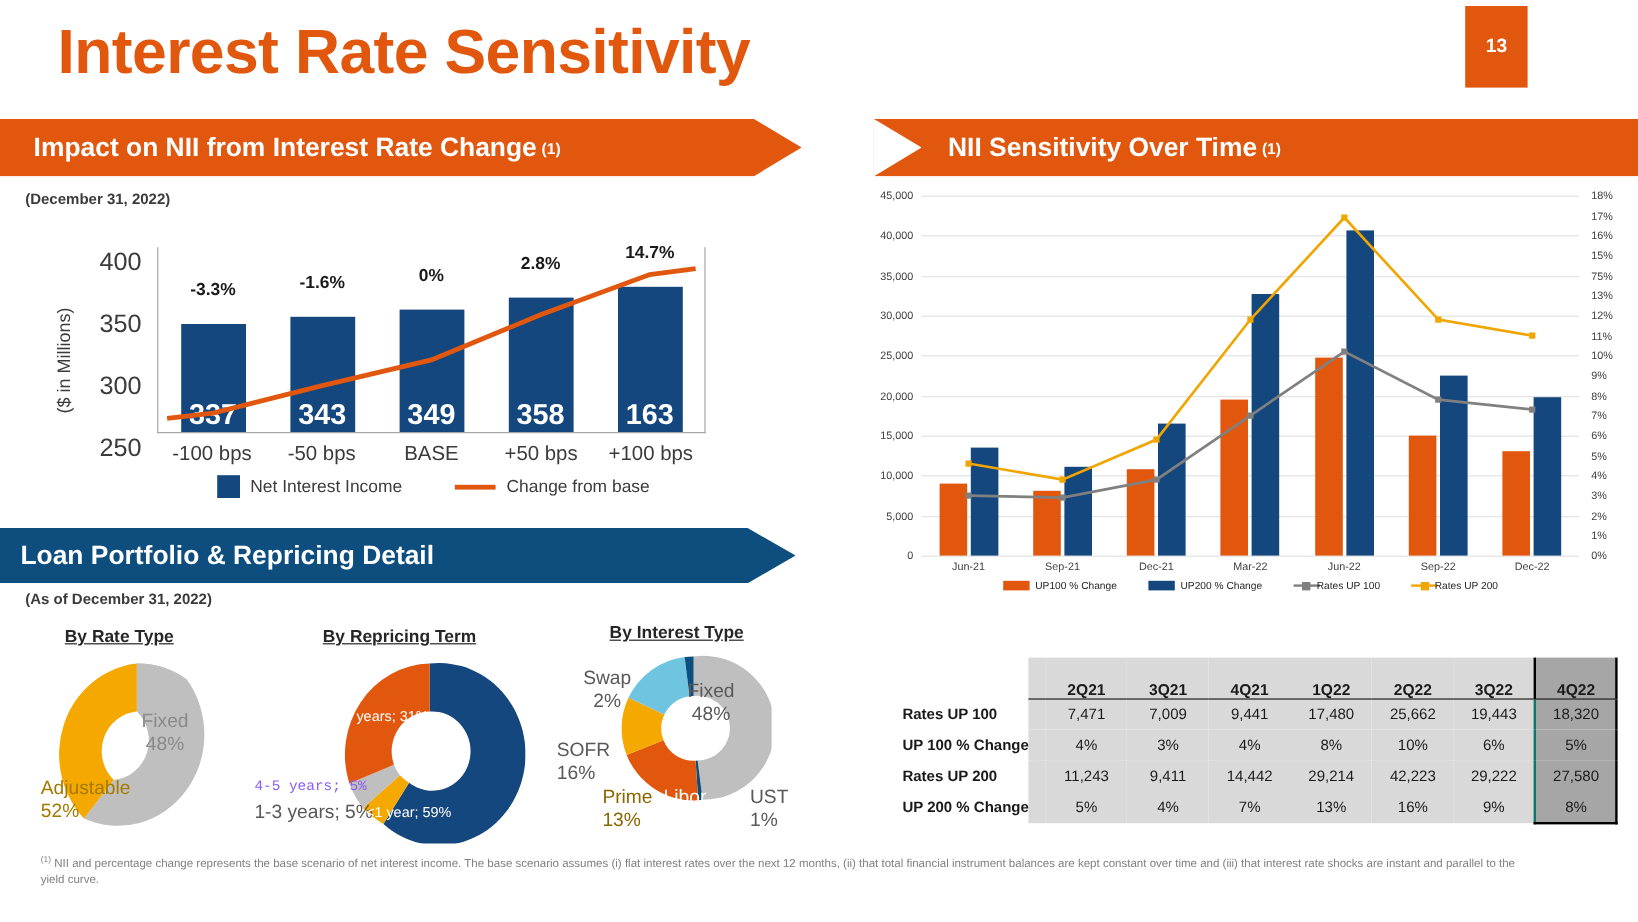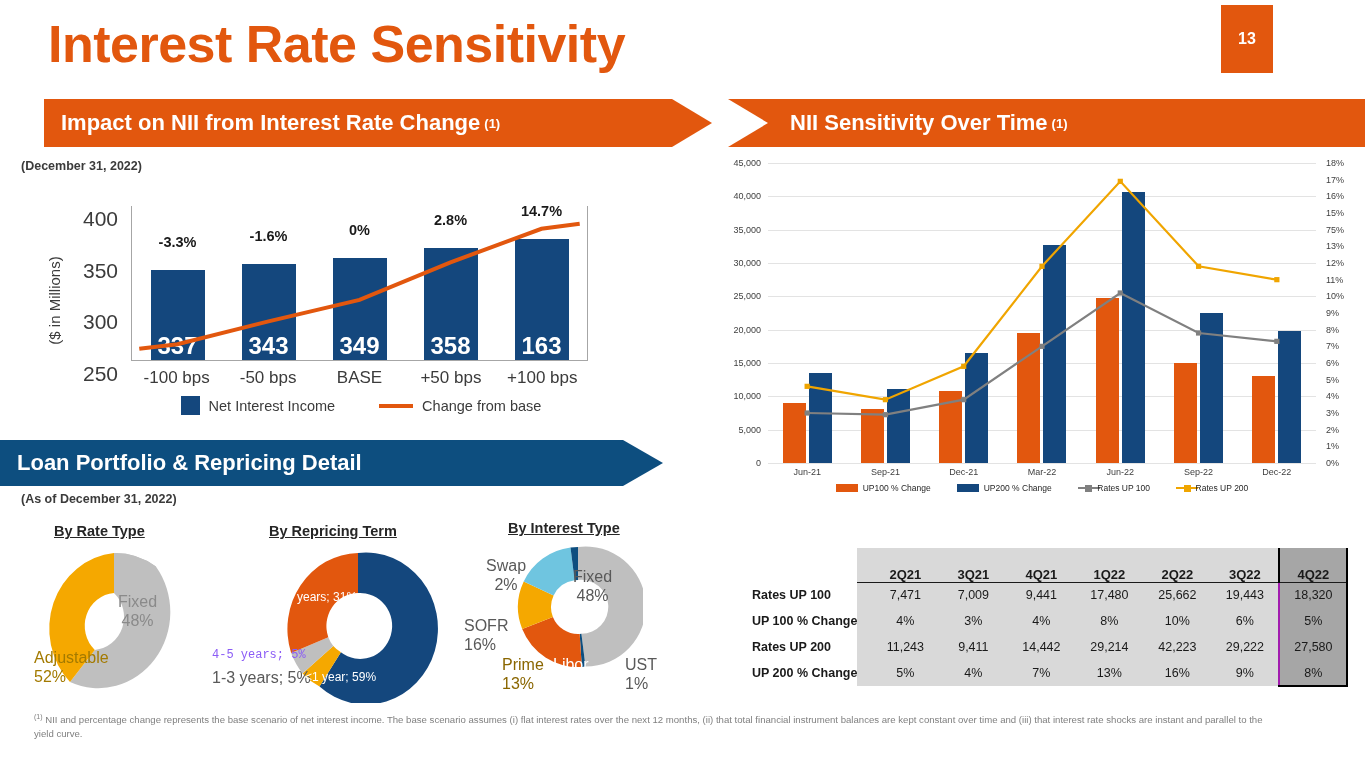--- a/index.html
+++ b/index.html
@@ -26,21 +26,21 @@
 
   
   .banner {
     position: absolute; display: flex; align-items: center;
     color: #ffffff; font-weight: bold;
   }
   .banner-left-nii {
     left: 0; top: 99px; width: 668px; height: 48px;
     background: #E2570E;
     clip-path: polygon(0 0, 628px 0, 668px 50%, 628px 100%, 0 100%);
-    padding-left: 17px; font-size: 22px; margin-left: 44px;
+    padding-left: 28px; font-size: 22px;
   }
   .banner-left-loan {
     left: 0; top: 440px; width: 663px; height: 46px;
     background: #0D4E7F;
     clip-path: polygon(0 0, 623px 0, 663px 50%, 623px 100%, 0 100%);
     padding-left: 17px; font-size: 22px;
   }
   .banner-right-nii {
     left: 728px; top: 99px; width: 637px; height: 48px;
     background: #E2570E;
@@ -158,21 +158,21 @@
     background: #D9D9D9; font-weight: bold; text-align: center;
     width: 68px; height: 34px; vertical-align: bottom; padding-bottom: 4px;
     border-bottom: 1.6px solid #1a1a1a; font-size: 13px;
   }
   .dt-head.empty { background: transparent; border-bottom: none; }
   .dt-cell {
     background: #D9D9D9; text-align: center; width: 68px; height: 26px;
     font-size: 12.5px;
   }
   .dt-head.hl { background: #A6A6A6; border-left: 2px solid #000; border-right: 2px solid #000; }
-  .dt-cell.hl { background: #A6A6A6; border-left: 2px solid #a21caf; border-right: 2px solid #000; }
+  .dt-cell.hl { background: #A6A6A6; border-left: 2px solid #0f766e; border-right: 2px solid #000; }
   .datatable tr:last-child .dt-cell.hl { border-bottom: 2px solid #000; }
   .dt-spacer-head { background: #D9D9D9; width: 14px; border-bottom: 1.6px solid #1a1a1a; }
   .dt-spacer { background: #D9D9D9; width: 14px; }
 
   
   .footnote {
     position: absolute; left: 34px; top: 712px; width: 1240px;
     font-size: 9.6px; color: #808080; line-height: 1.45;
   }
   .footnote .fn-sup { font-size: 7px; vertical-align: super; }

